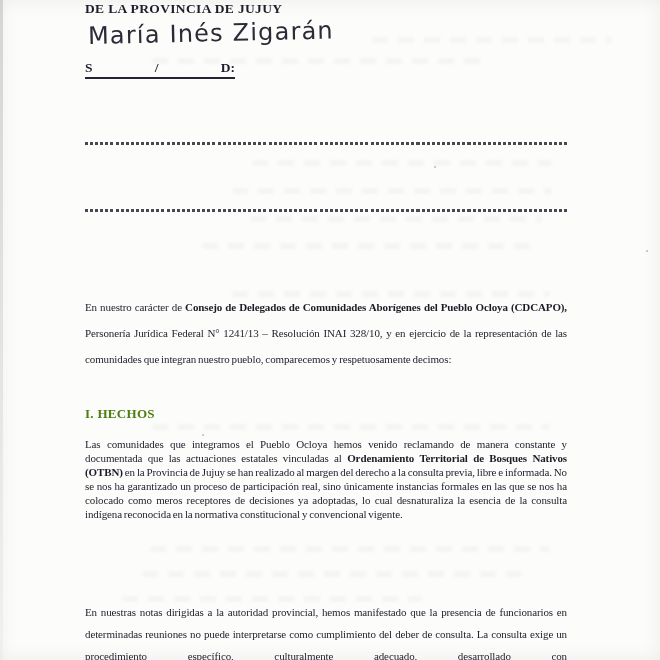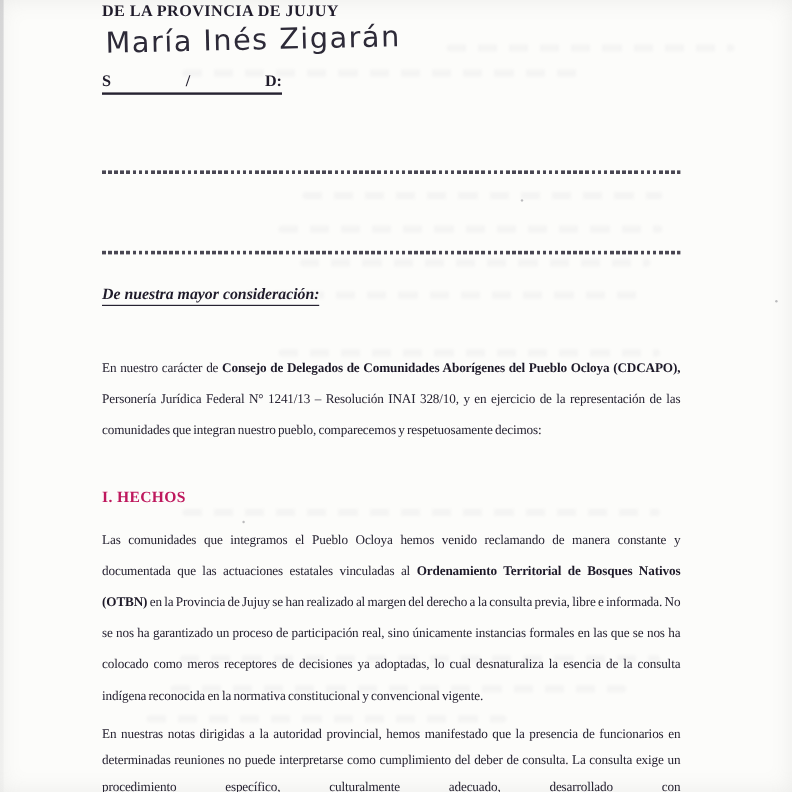--- a/index.html
+++ b/index.html
@@ -65,27 +65,27 @@
   .para{
     width:482px;
     text-align:justify;
     font-size:11px;
     letter-spacing:-.12px;
     word-spacing:-.7px;
     color:#262231;
   }
   .para .b{font-weight:700;color:#1e1a29;}
   .para-intro{line-height:26px;}
-  .para-body{line-height:26px;}
+  .para-body{line-height:14px;}
   .para-cut{line-height:22px;text-align-last:justify;}
   .section-heading{
     font-weight:700;
     font-size:13px;
     letter-spacing:.3px;
-    color:#be185d;
+    color:#4d7c0f;
     white-space:nowrap;
   }
   
   .ghost{
     position:absolute;height:6px;border-radius:3px;
     background:repeating-linear-gradient(90deg,rgba(105,105,120,.55) 0 16px,rgba(105,105,120,0) 16px 26px);
     filter:blur(1.4px);
     opacity:.09;
     pointer-events:none;
   }
@@ -131,21 +131,20 @@
     <span>S</span>
     <span>/</span>
     <span>D:</span>
   </div>
 
   <div class="abs dash-rule" style="top:142px;left:85px;"></div>
 
 
   <div class="abs dash-rule" style="top:209px;left:85px;"></div>
 
-  <div class="abs greeting" style="top:237px;left:85px;">De nuestra mayor consideración:</div>
 
   <div class="abs para para-intro" style="top:294px;left:85px;"><span>En nuestro carácter de </span><span class="b">Consejo de Delegados de Comunidades Aborígenes del Pueblo Ocloya (CDCAPO),</span><span> Personería Jurídica Federal N° 1241/13 – Resolución INAI 328/10, y en ejercicio de la representación de las comunidades que integran nuestro pueblo, comparecemos y respetuosamente decimos:</span></div>
 
   <div class="abs section-heading" style="top:406px;left:85px;">I. HECHOS</div>
 
   <div class="abs para para-body" style="top:437px;left:85px;"><span>Las comunidades que integramos el Pueblo Ocloya hemos venido reclamando de manera constante y documentada que las actuaciones estatales vinculadas al </span><span class="b">Ordenamiento Territorial de Bosques Nativos (OTBN)</span><span> en la Provincia de Jujuy se han realizado al margen del derecho a la consulta previa, libre e informada. No se nos ha garantizado un proceso de participación real, sino únicamente instancias formales en las que se nos ha colocado como meros receptores de decisiones ya adoptadas, lo cual desnaturaliza la esencia de la consulta indígena reconocida en la normativa constitucional y convencional vigente.</span></div>
 
   <div class="abs para para-cut" style="top:601px;left:85px;"><span>En nuestras notas dirigidas a la autoridad provincial, hemos manifestado que la presencia de funcionarios en determinadas reuniones no puede interpretarse como cumplimiento del deber de consulta. La consulta exige un procedimiento específico, culturalmente adecuado, desarrollado con</span></div>
 
 </div>

